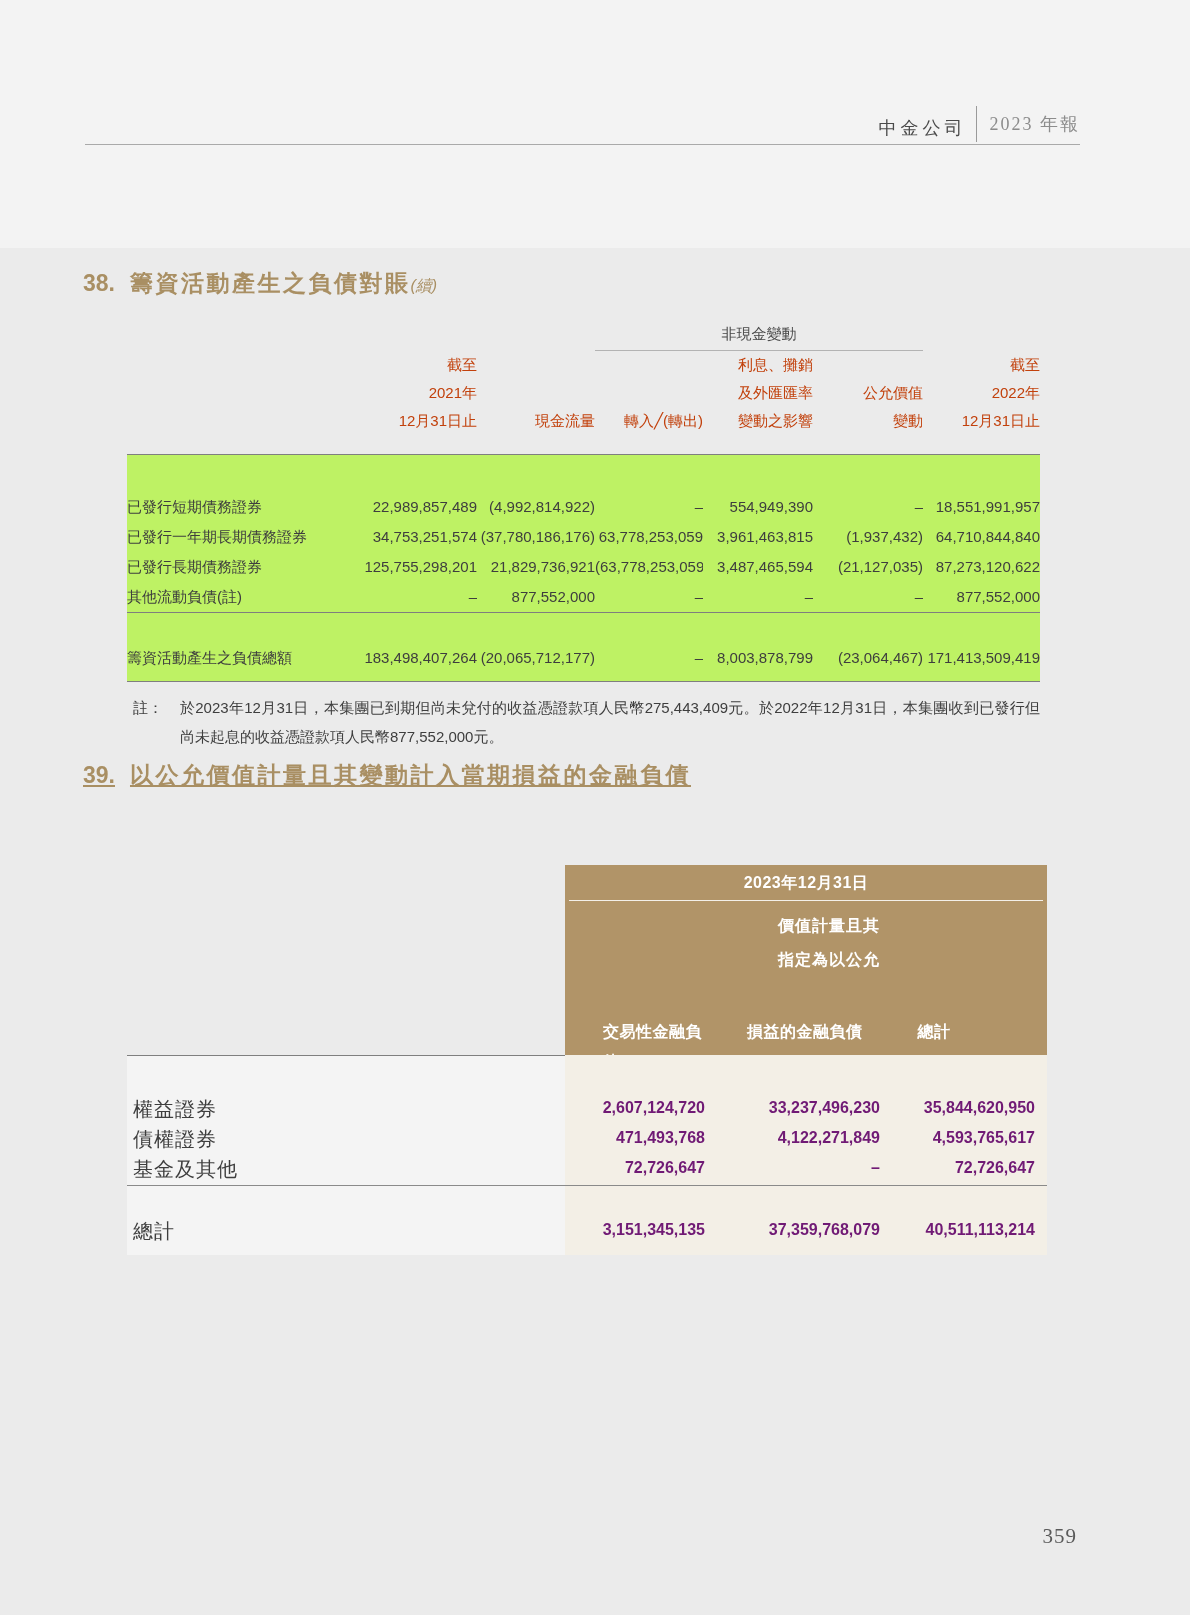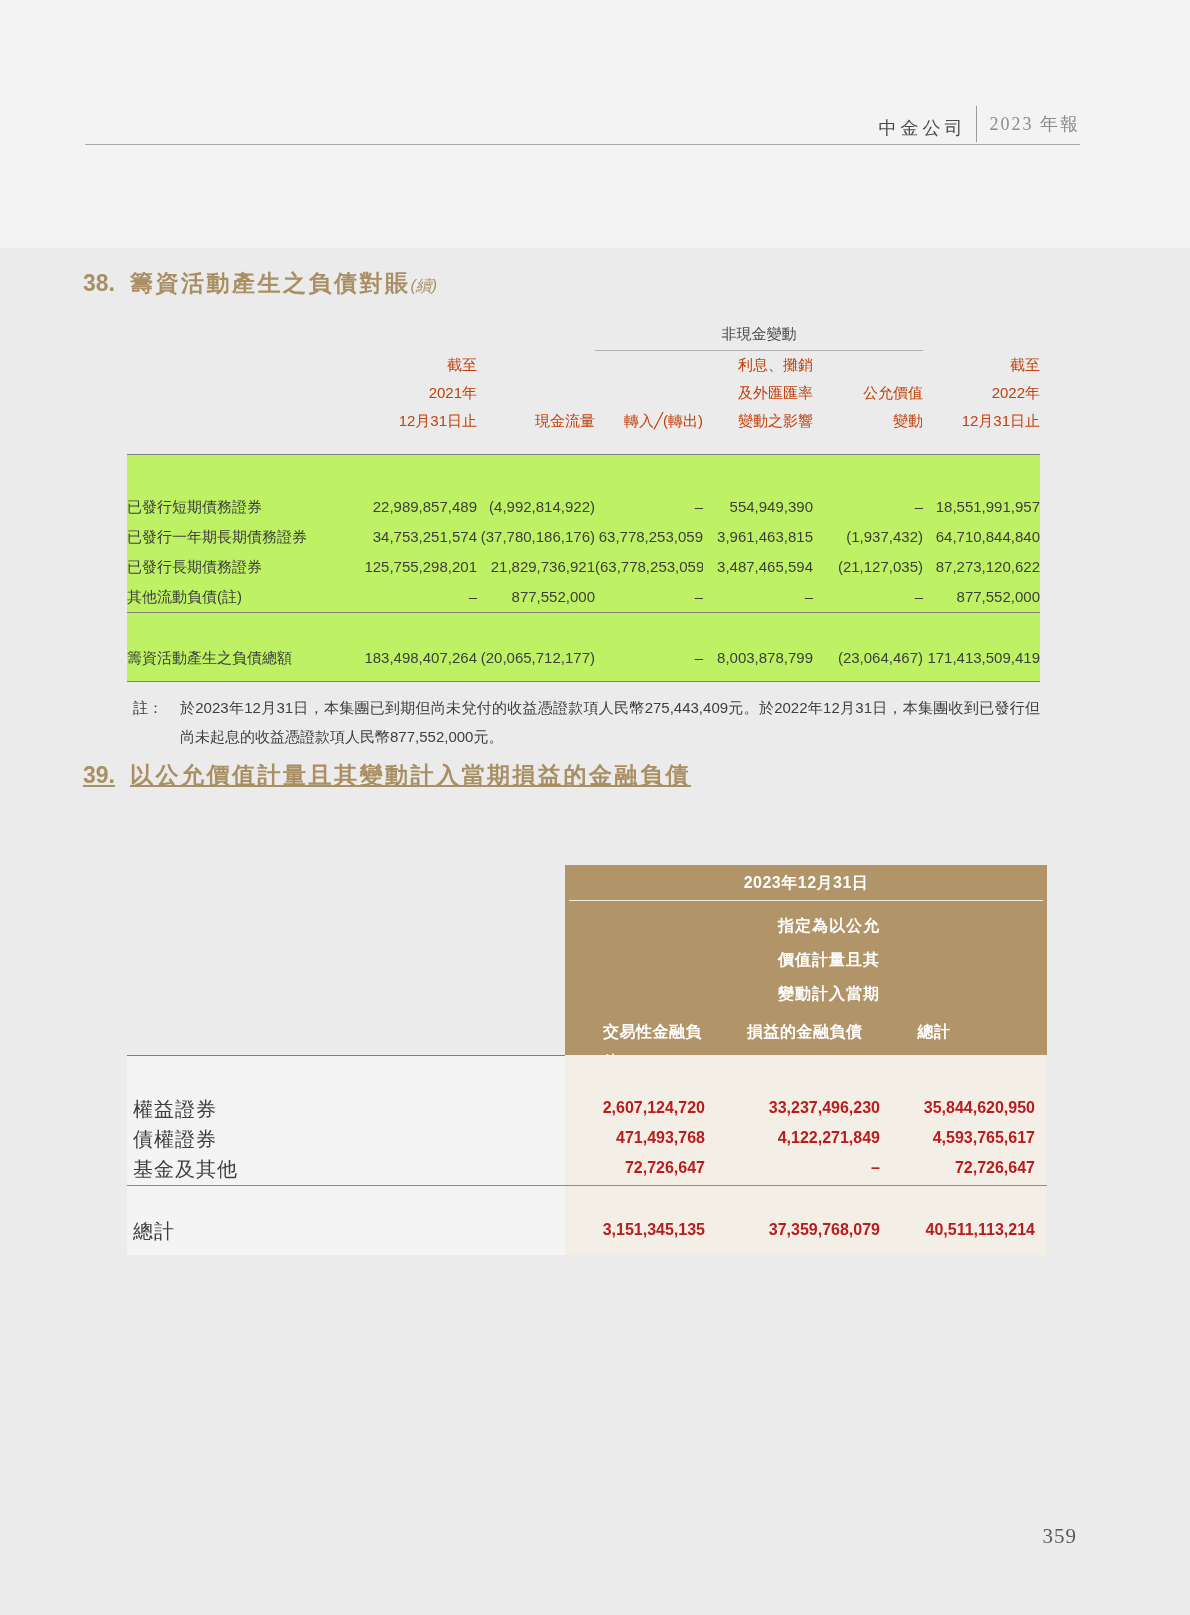--- a/index.html
+++ b/index.html
@@ -62,21 +62,21 @@
   .t39-colheads { position:absolute; top:152px; left:0; width:470px; height:30px; display:flex;
                   font-weight:bold; font-size:16px; letter-spacing:0.5px; }
   .t39-colheads span { display:block; line-height:30px; text-align:left;margin-left:38px; }
   .t39-colheads .c1 { width:140px; } .t39-colheads .c2 { width:175px; } .t39-colheads .c3 { width:155px; }
 
   .t39-left { position:absolute; left:0; top:190px; width:438px; height:200px; background:#f4f4f4;
               border-top:1px solid #7f7f7f; box-sizing:border-box; }
   .t39-lbl { position:absolute; left:6px; height:30px; line-height:30px; font-size:20px; color:#3e3e3e; letter-spacing:1px; }
   .t39-body { position:absolute; left:438px; top:190px; width:482px; height:200px; background:#f3efe6; }
   .t39-row { position:absolute; left:0; width:470px; height:30px; display:flex; }
-  .t39-row span { display:block; line-height:30px; text-align:right; font-weight:bold; font-size:16px; color:#b91c1c; }
+  .t39-row span { display:block; line-height:30px; text-align:right; font-weight:bold; font-size:16px; color:#701a75; }
   .t39-row .c1 { width:140px; } .t39-row .c2 { width:175px; } .t39-row .c3 { width:155px; }
   .rowpos1 { top:38px; } .rowpos2 { top:68px; } .rowpos3 { top:98px; } .rowpost { top:160px; }
   .t39-sep { position:absolute; left:0; top:320px; width:920px; height:1px; background:#8a8a8a; }
 
   
   .page-num { position:absolute; top:1524px; right:113px;
               font-family:"Liberation Serif","DejaVu Serif",serif; font-size:21px; color:#5a5a5a; letter-spacing:1px; }
 </style>
 </head>
 <body>
@@ -202,23 +202,22 @@
 
 <div class="sec-title" id="s39-title">
   <span class="num">39.</span><span>以公允價值計量且其變動計入當期損益的金融負債</span>
 </div>
 
 <div class="t39">
   <div class="t39-head">
     <div class="t39-date">2023年12月31日</div>
     <div class="t39-date-rule"></div>
     <div class="t39-designated">
+      <div>價值計量且其</div>
       <div>指定為以公允</div>
-      <div>價值計量且其</div>
-      <div>變動計入當期</div>
     </div>
     <div class="t39-colheads">
       <span class="c1">交易性金融負債</span>
       <span class="c2">損益的金融負債</span>
       <span class="c3">總計</span>
     </div>
   </div>
 
   <div class="t39-left">
     <div class="t39-lbl rowpos1">權益證券</div>

